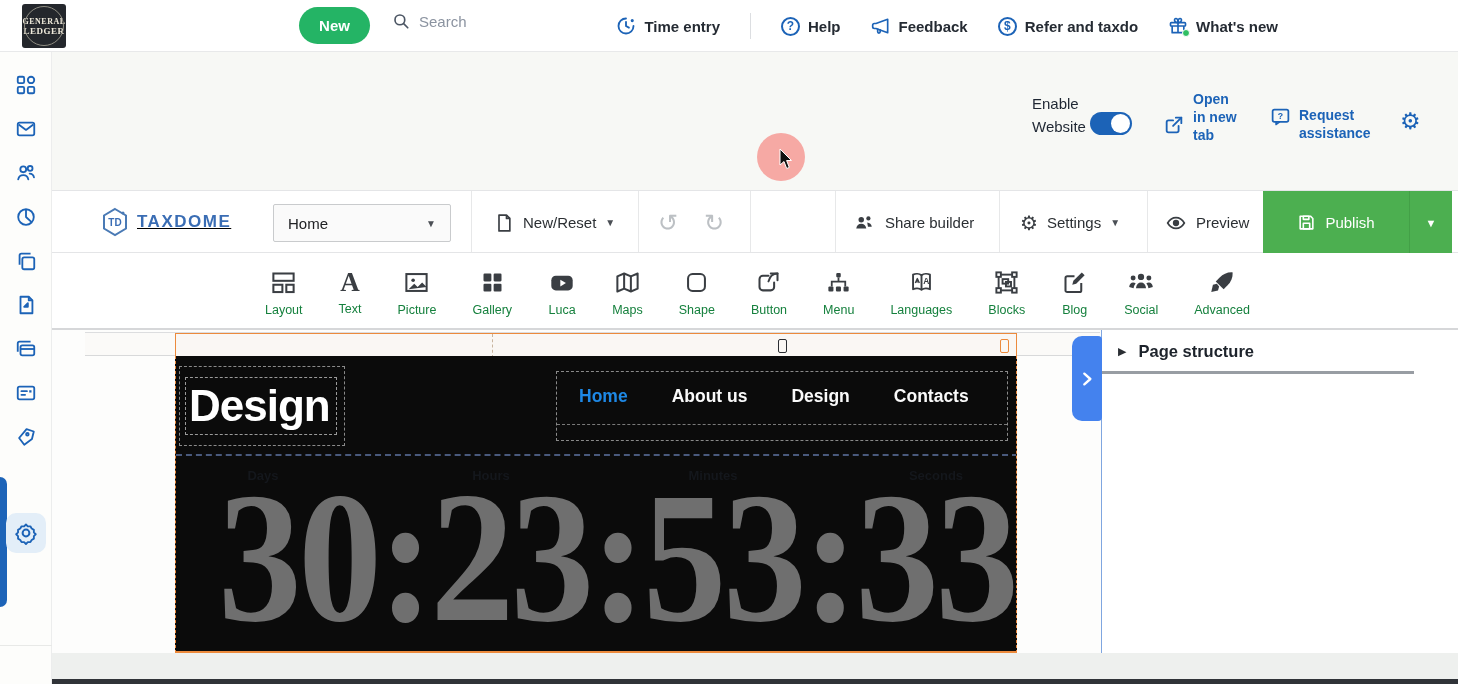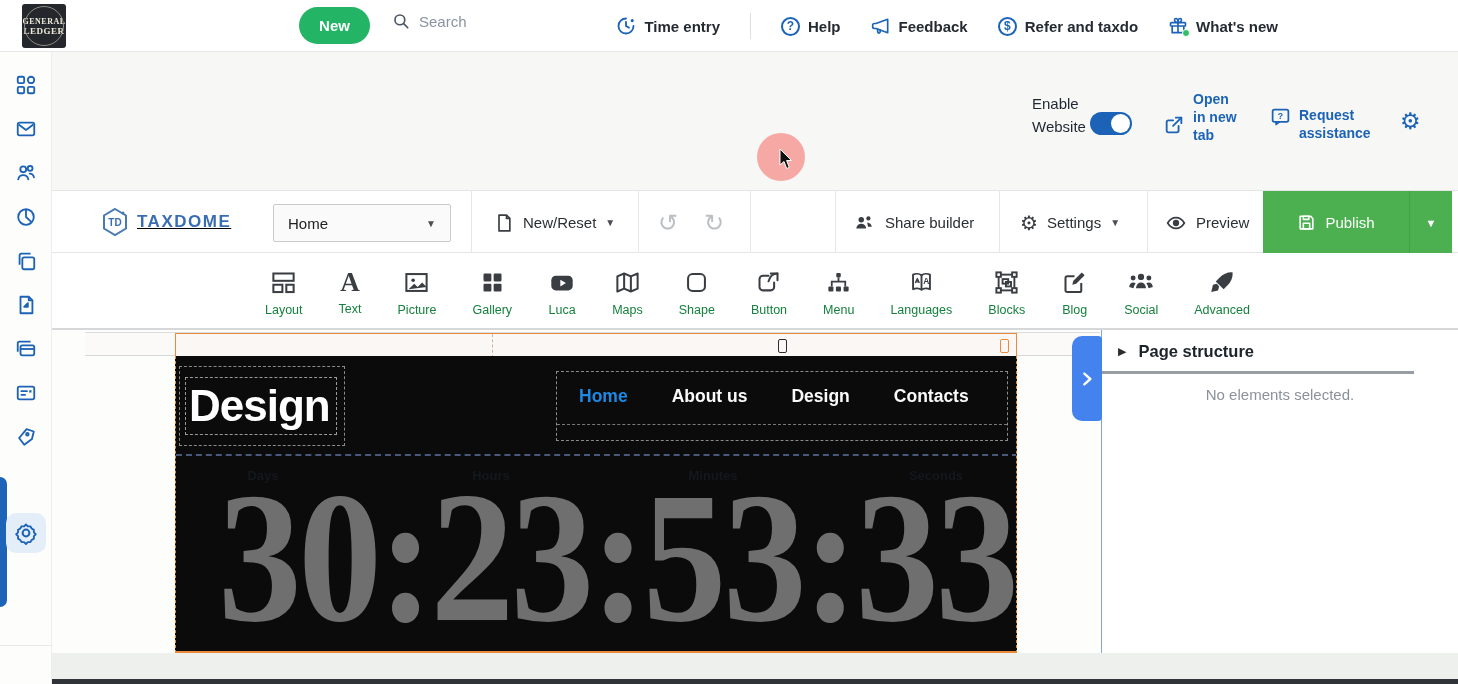--- a/index.html
+++ b/index.html
@@ -537,19 +537,18 @@
         <polyline points="8 4 17 12 8 20"></polyline>
       </svg>
   </div>
 
   <div class="right-panel">
     <div class="panel-header">
       <span class="panel-tri">▶</span>
       <span class="panel-title">Page structure</span>
     </div>
     <div class="panel-divider"></div>
-    <div class="panel-empty">No elements selected.</div>
   </div>
 
   <div class="footer-strip"></div>
   <div class="bottom-bar"></div>
 
 </div>
 
 </body></html>

